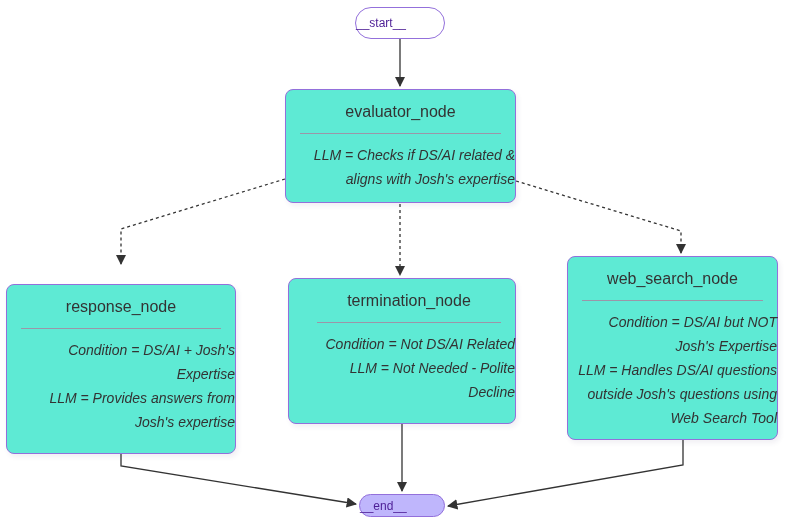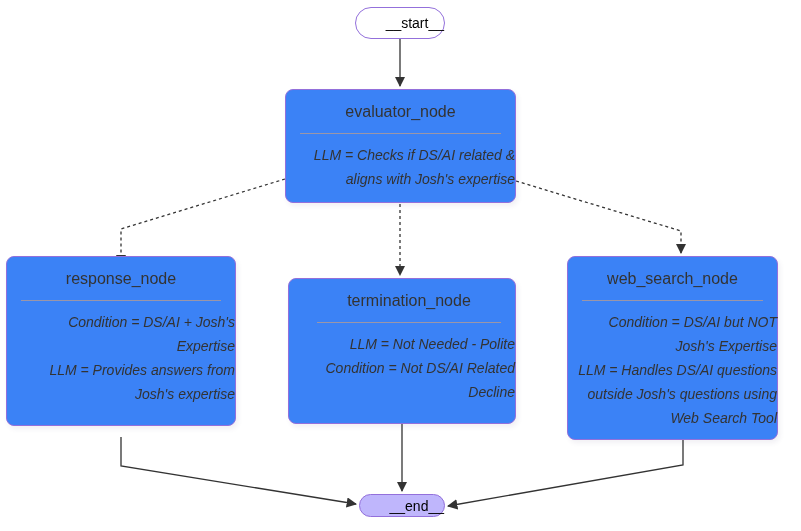--- a/index.html
+++ b/index.html
@@ -26,31 +26,31 @@
     position: absolute;
     box-sizing: border-box;
     color: #333333;
   }
   .pill {
     border: 1.5px solid #9370db;
     border-radius: 17px;
     background: #ffffff;
     display: flex;
     align-items: center;
-    justify-content: flex-end;
-    font-size: 14px;
-    color: #000000;
+    justify-content: flex-start;
+    font-size: 12px;
+    color: #4c1d95;
   }
   .pill.end {
     background: #bfb6fc;
   }
   .box {
     border: 1.5px solid #9370db;
     border-radius: 8px;
-    background: #3b82f6;
+    background: #5eead4;
     box-shadow: 2px 3px 5px rgba(80,70,120,0.08);
     display: flex;
     flex-direction: column;
   }
   .node-title {
     height: 43px;
     display: flex;
     align-items: center;
     justify-content: center;
     font-size: 16px;
@@ -96,37 +96,37 @@
 
   <div class="node box" style="left:285px; top:89px; width:231px; height:114px;">
     <div class="node-title">evaluator_node</div>
     <hr class="node-sep">
     <div class="node-body">
       <div>LLM = Checks if DS/AI related &amp;</div>
       <div>aligns with Josh's expertise</div>
     </div>
   </div>
 
-  <div class="node box" style="left:6px; top:256px; width:230px; height:170px;">
+  <div class="node box" style="left:6px; top:284px; width:230px; height:170px;">
     <div class="node-title">response_node</div>
     <hr class="node-sep">
     <div class="node-body">
       <div>Condition = DS/AI + Josh's</div>
       <div>Expertise</div>
       <div>LLM = Provides answers from</div>
       <div>Josh's expertise</div>
     </div>
   </div>
 
   <div class="node box" style="left:288px; top:278px; width:228px; height:146px;padding-left:14px;">
     <div class="node-title">termination_node</div>
     <hr class="node-sep">
     <div class="node-body">
+      <div>Condition = Not DS/AI Related</div>
       <div>LLM = Not Needed - Polite</div>
-      <div>Condition = Not DS/AI Related</div>
       <div>Decline</div>
     </div>
   </div>
 
   <div class="node box" style="left:567px; top:256px; width:211px; height:184px;">
     <div class="node-title">web_search_node</div>
     <hr class="node-sep">
     <div class="node-body">
       <div>Condition = DS/AI but NOT</div>
       <div>Josh's Expertise</div>

